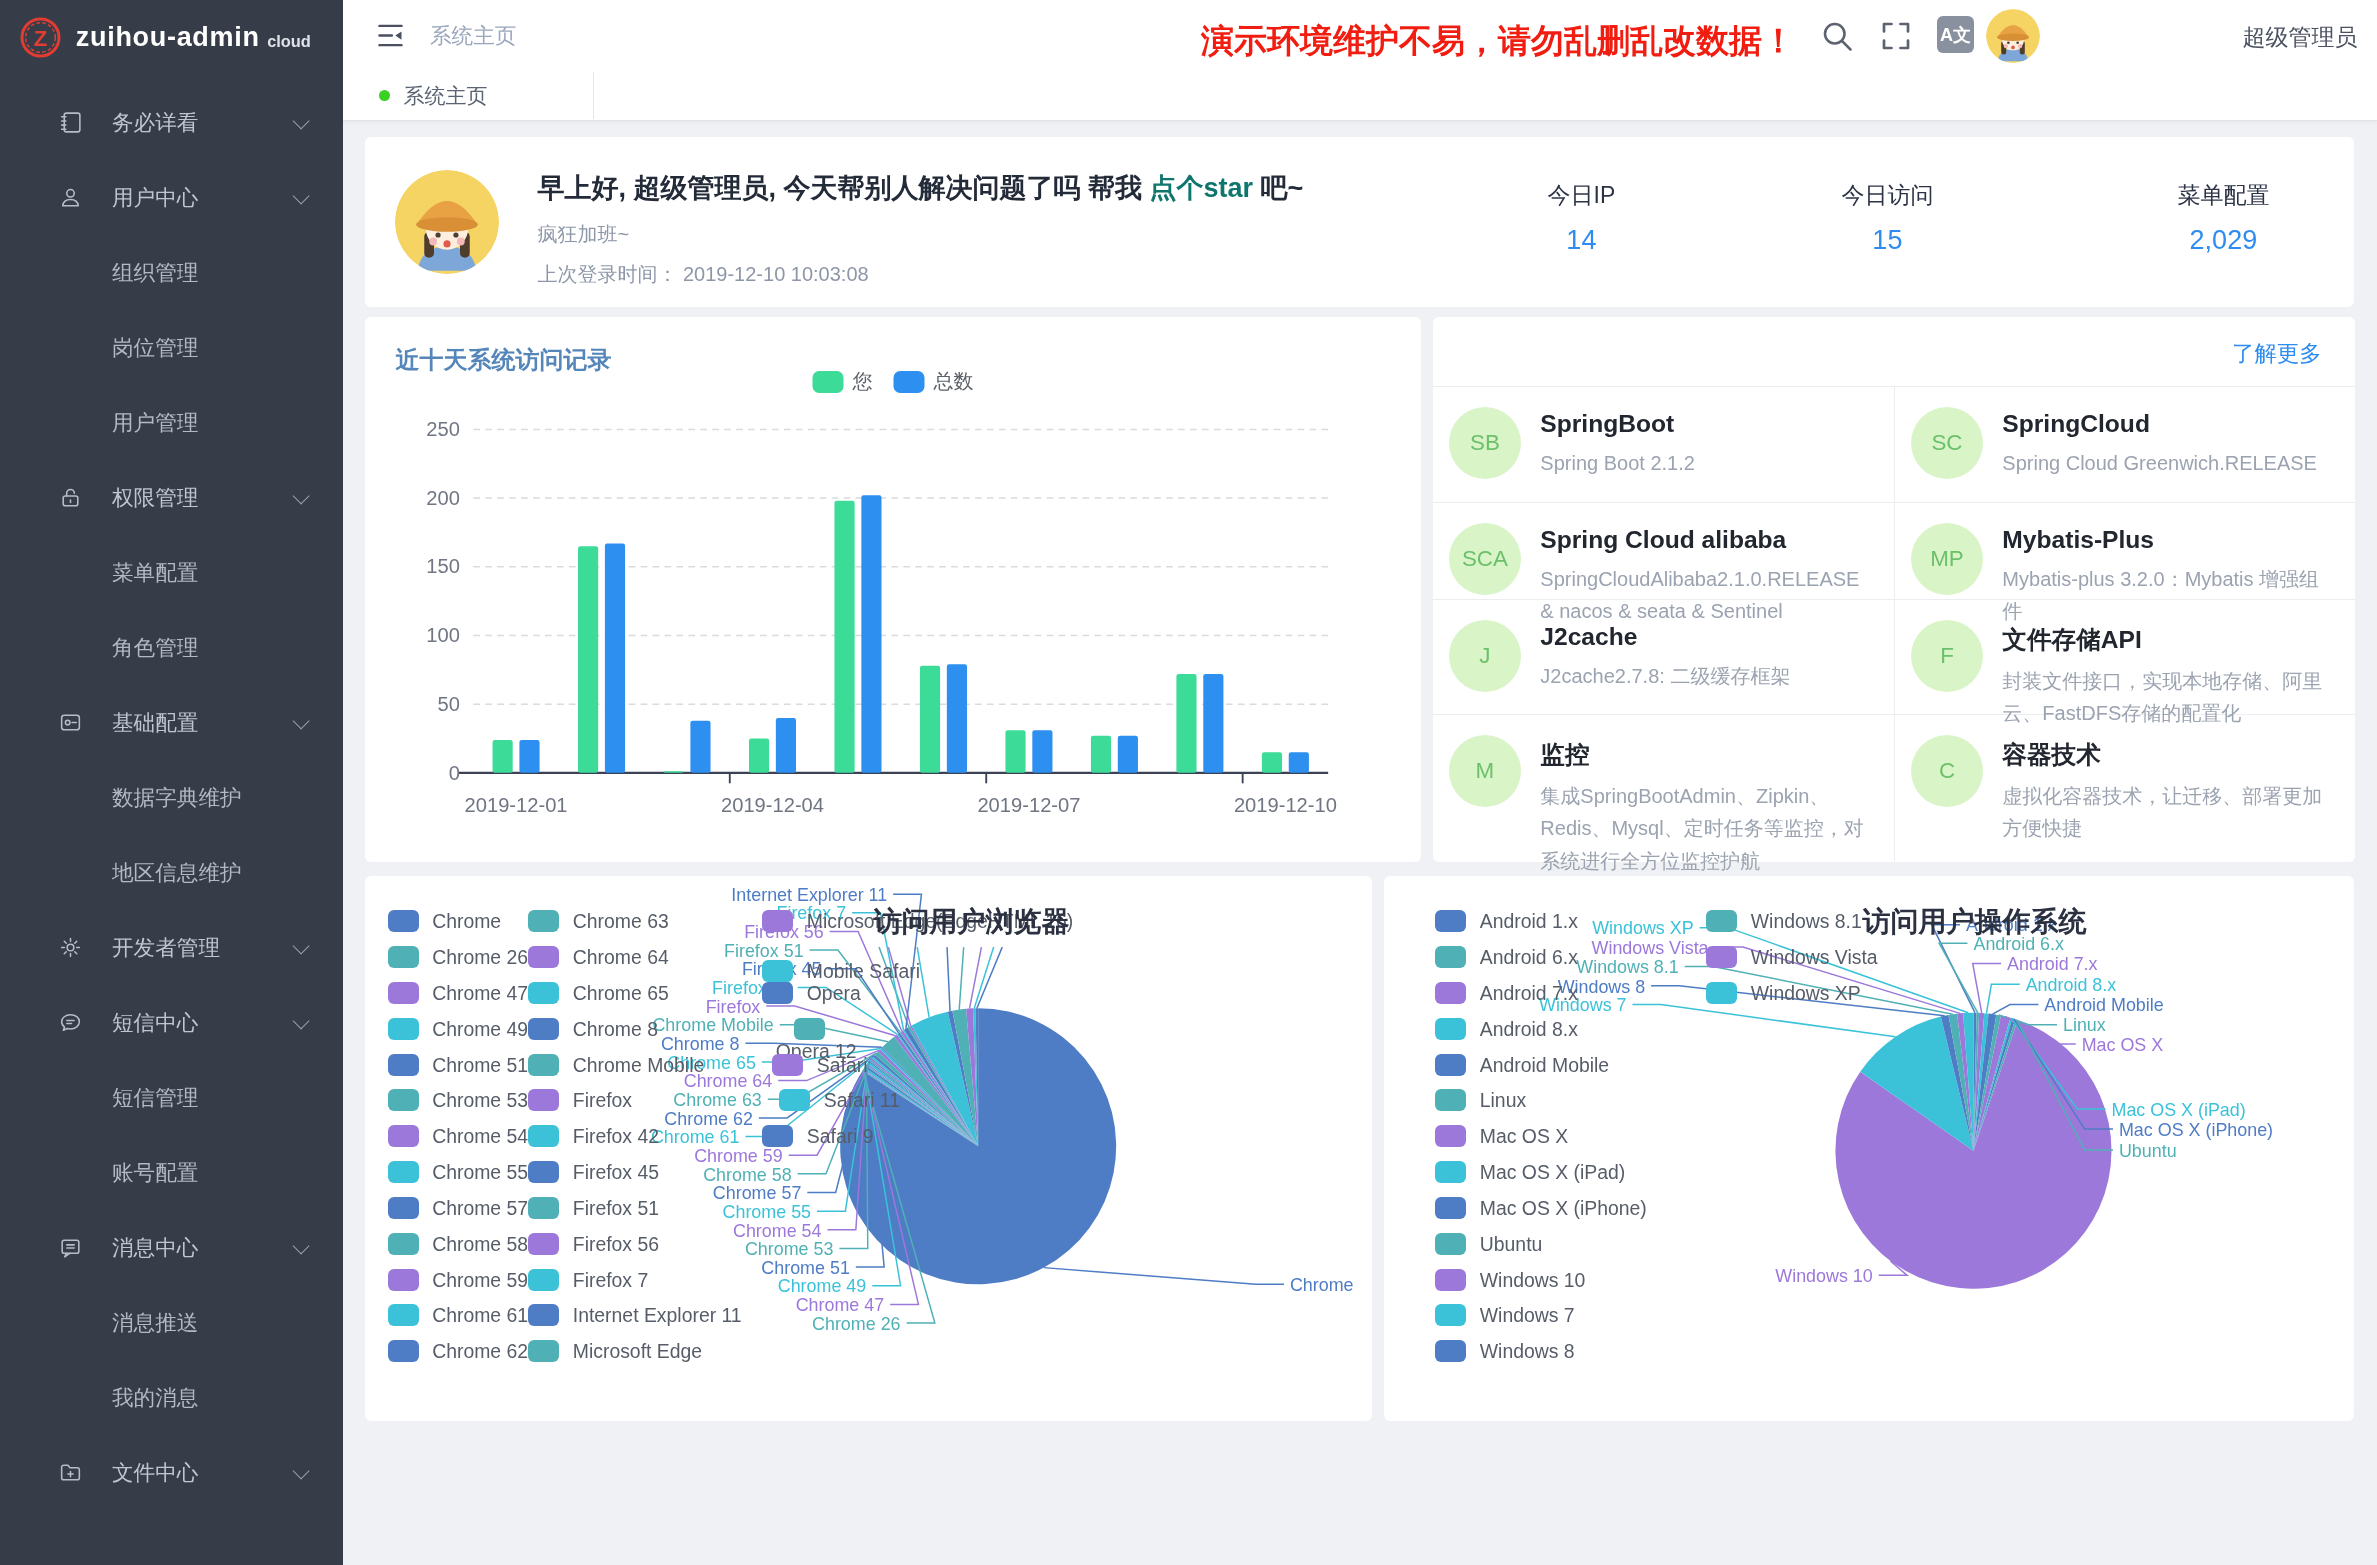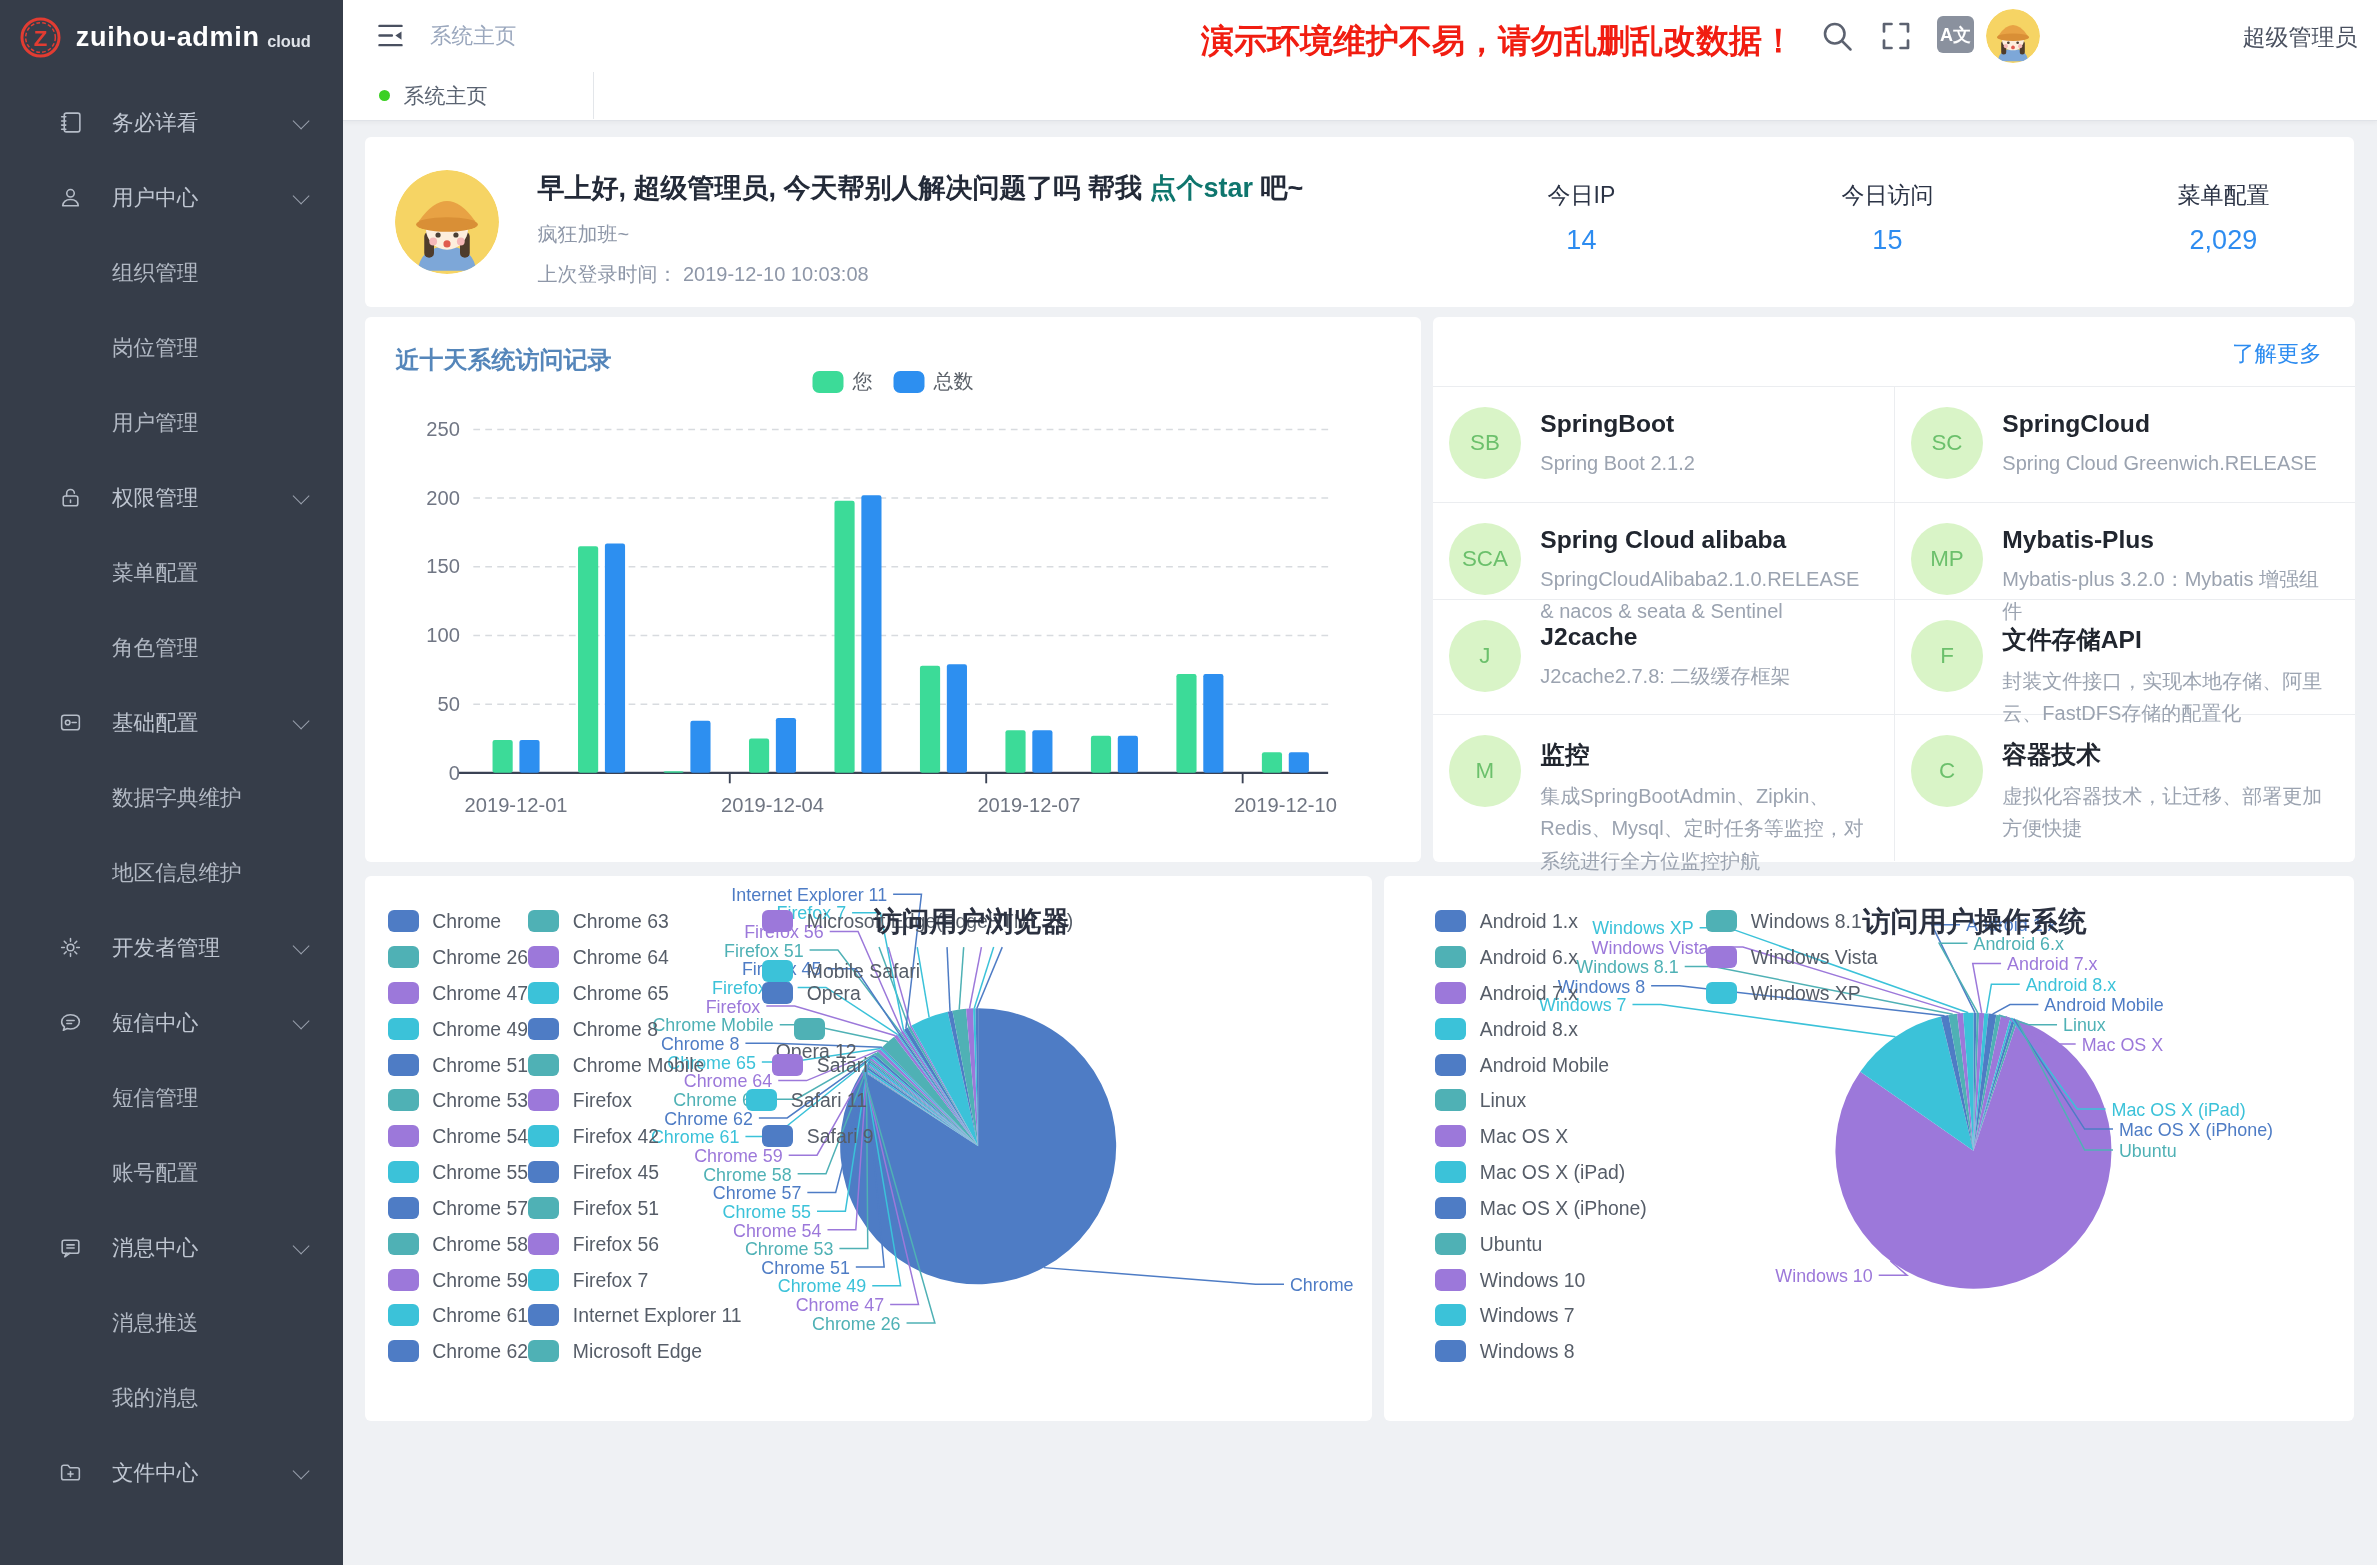--- a/index.html
+++ b/index.html
@@ -626,21 +626,21 @@
               <span class="pl-label">Opera</span>
             </div>
             <div class="pl-item" style="left: 397px; top: 142px; flex-direction: column;">
               <span class="pl-swatch" style="background: rgb(79, 177, 181);"></span>
               <span class="pl-label">Opera 12</span>
             </div>
             <div class="pl-item" style="left: 397px; top: 178px; margin-left: 10px;">
               <span class="pl-swatch" style="background: rgb(156, 120, 218);"></span>
               <span class="pl-label">Safari</span>
             </div>
-            <div class="pl-item" style="left: 381px; top: 213px;">
+            <div class="pl-item" style="left: 414px; top: 213px;">
               <span class="pl-swatch" style="background: rgb(59, 194, 217);"></span>
               <span class="pl-label">Safari 11</span>
             </div>
             <div class="pl-item" style="left: 397px; top: 249px;">
               <span class="pl-swatch" style="background: rgb(78, 124, 197);"></span>
               <span class="pl-label">Safari 9</span>
             </div>
           </div>
         <div class="pie-title" style="left:606px">访问用户浏览器</div>
       </section>

